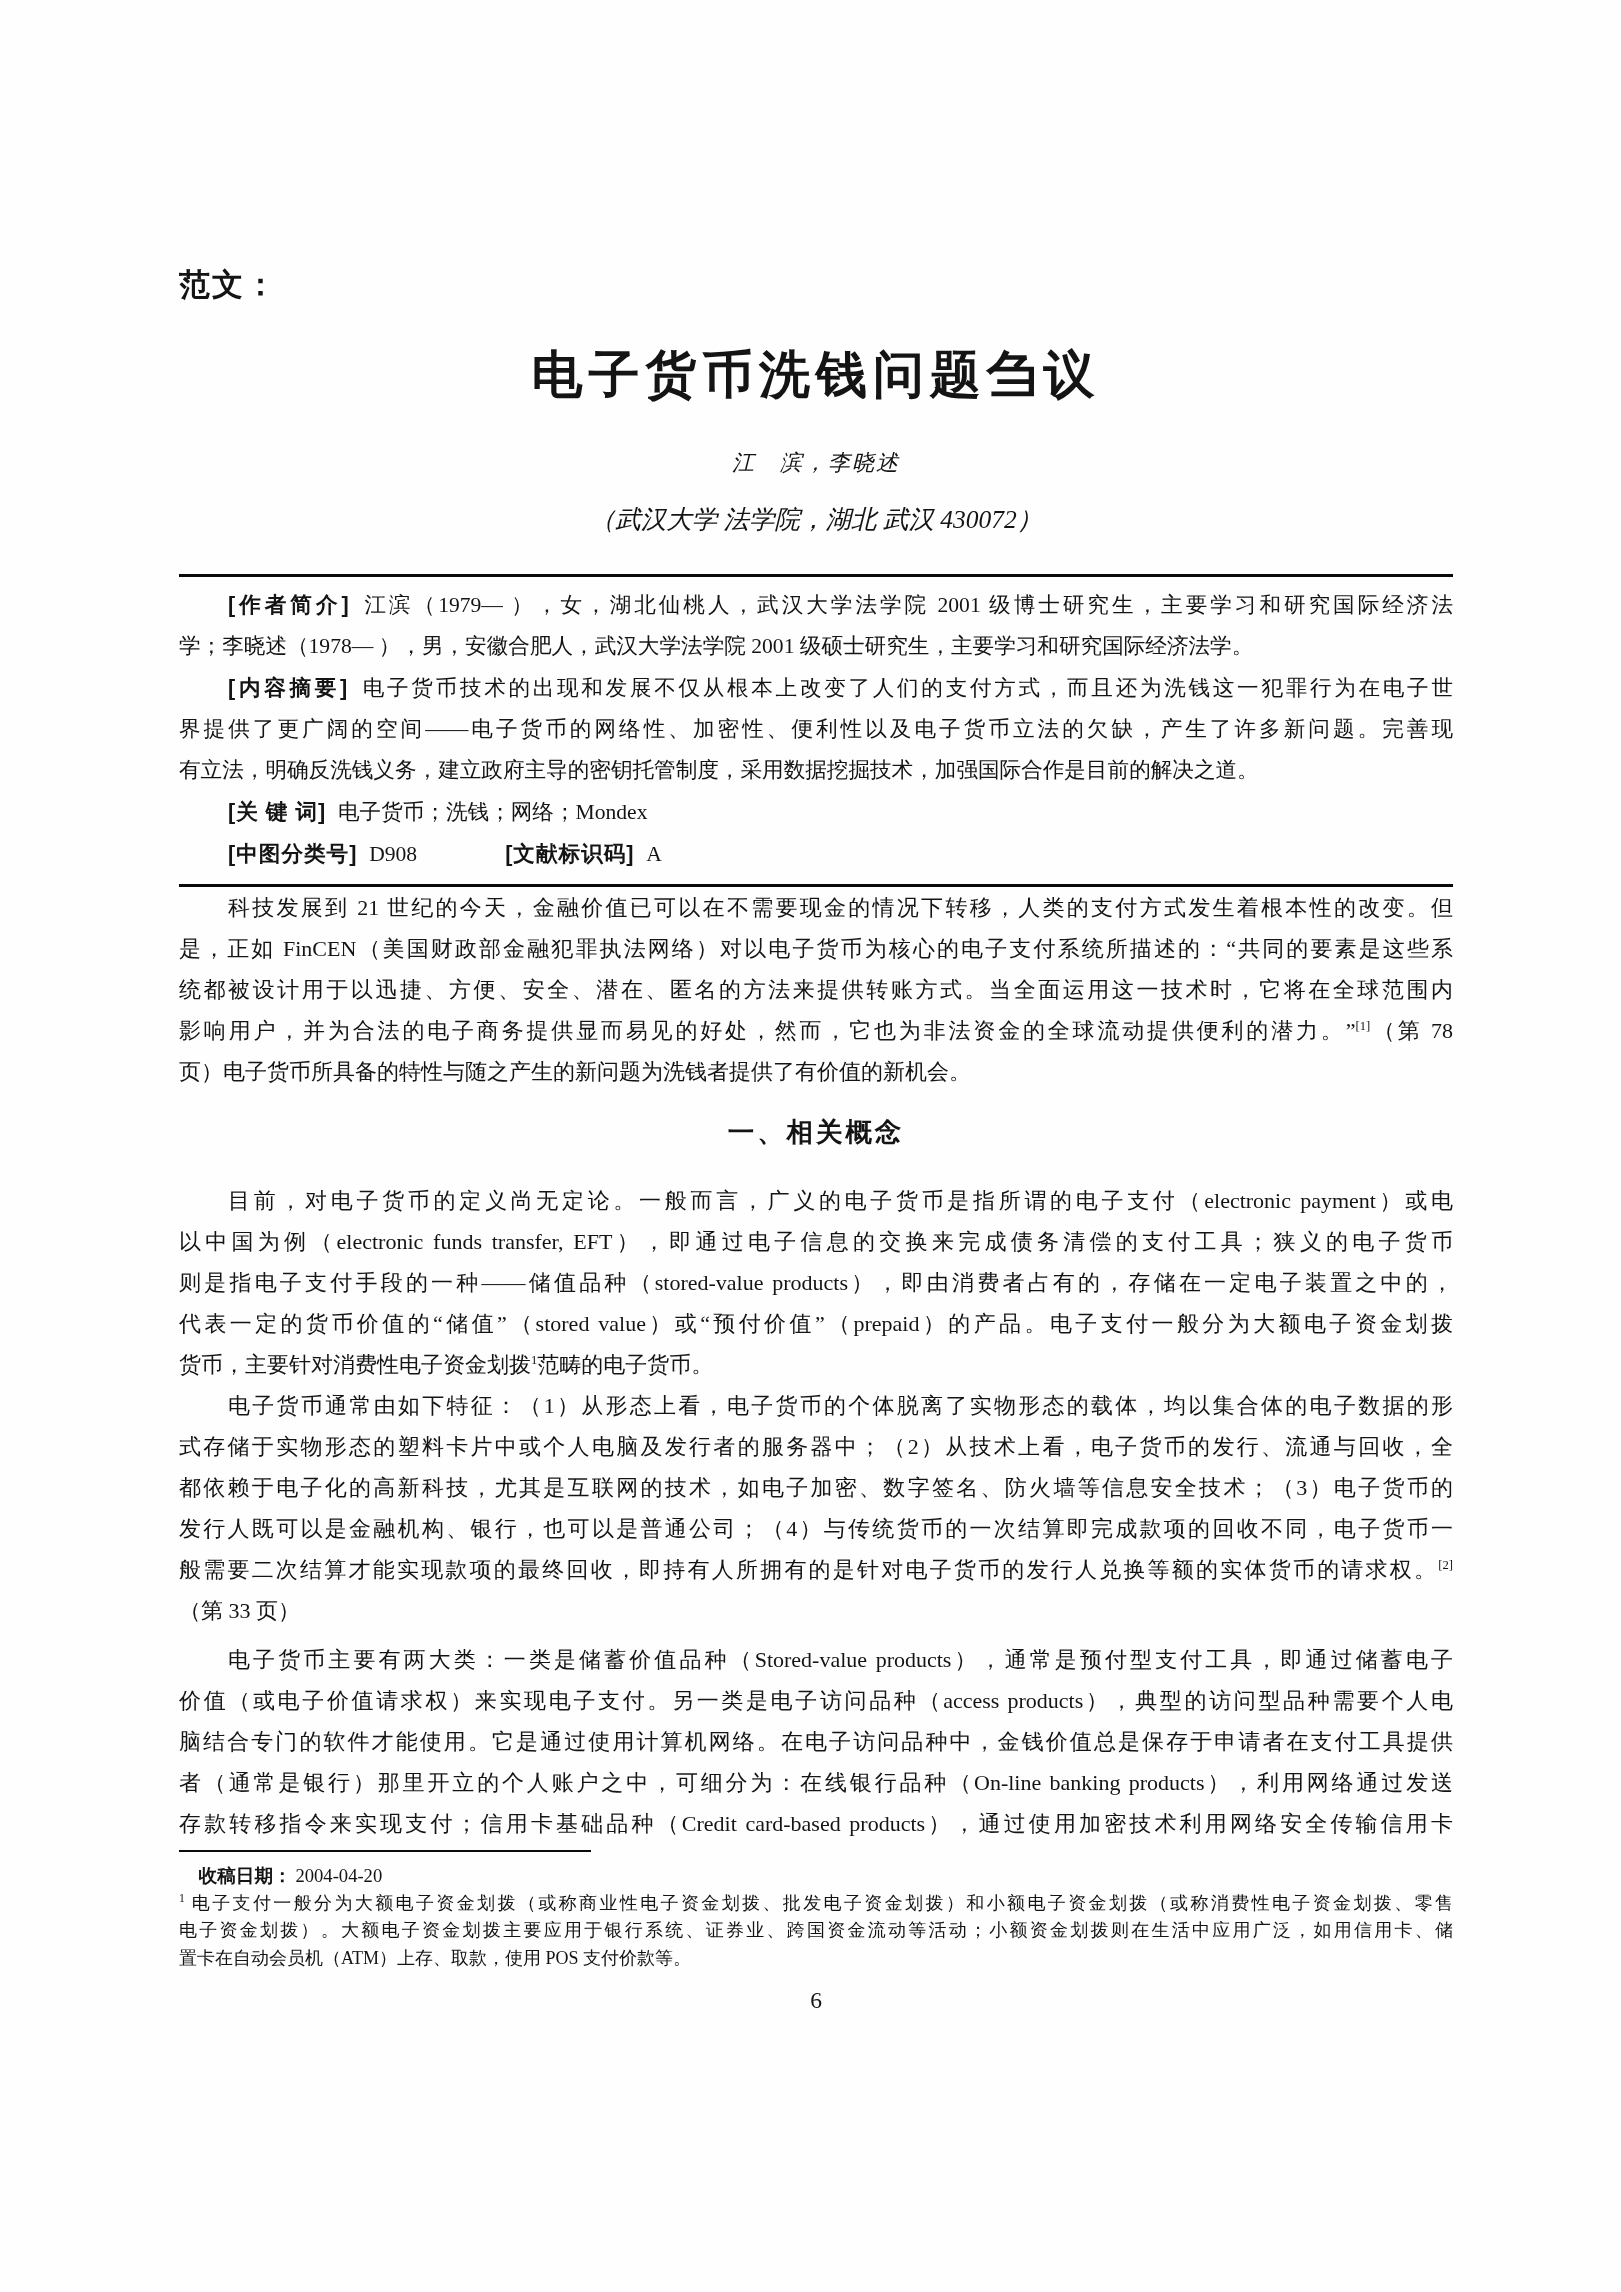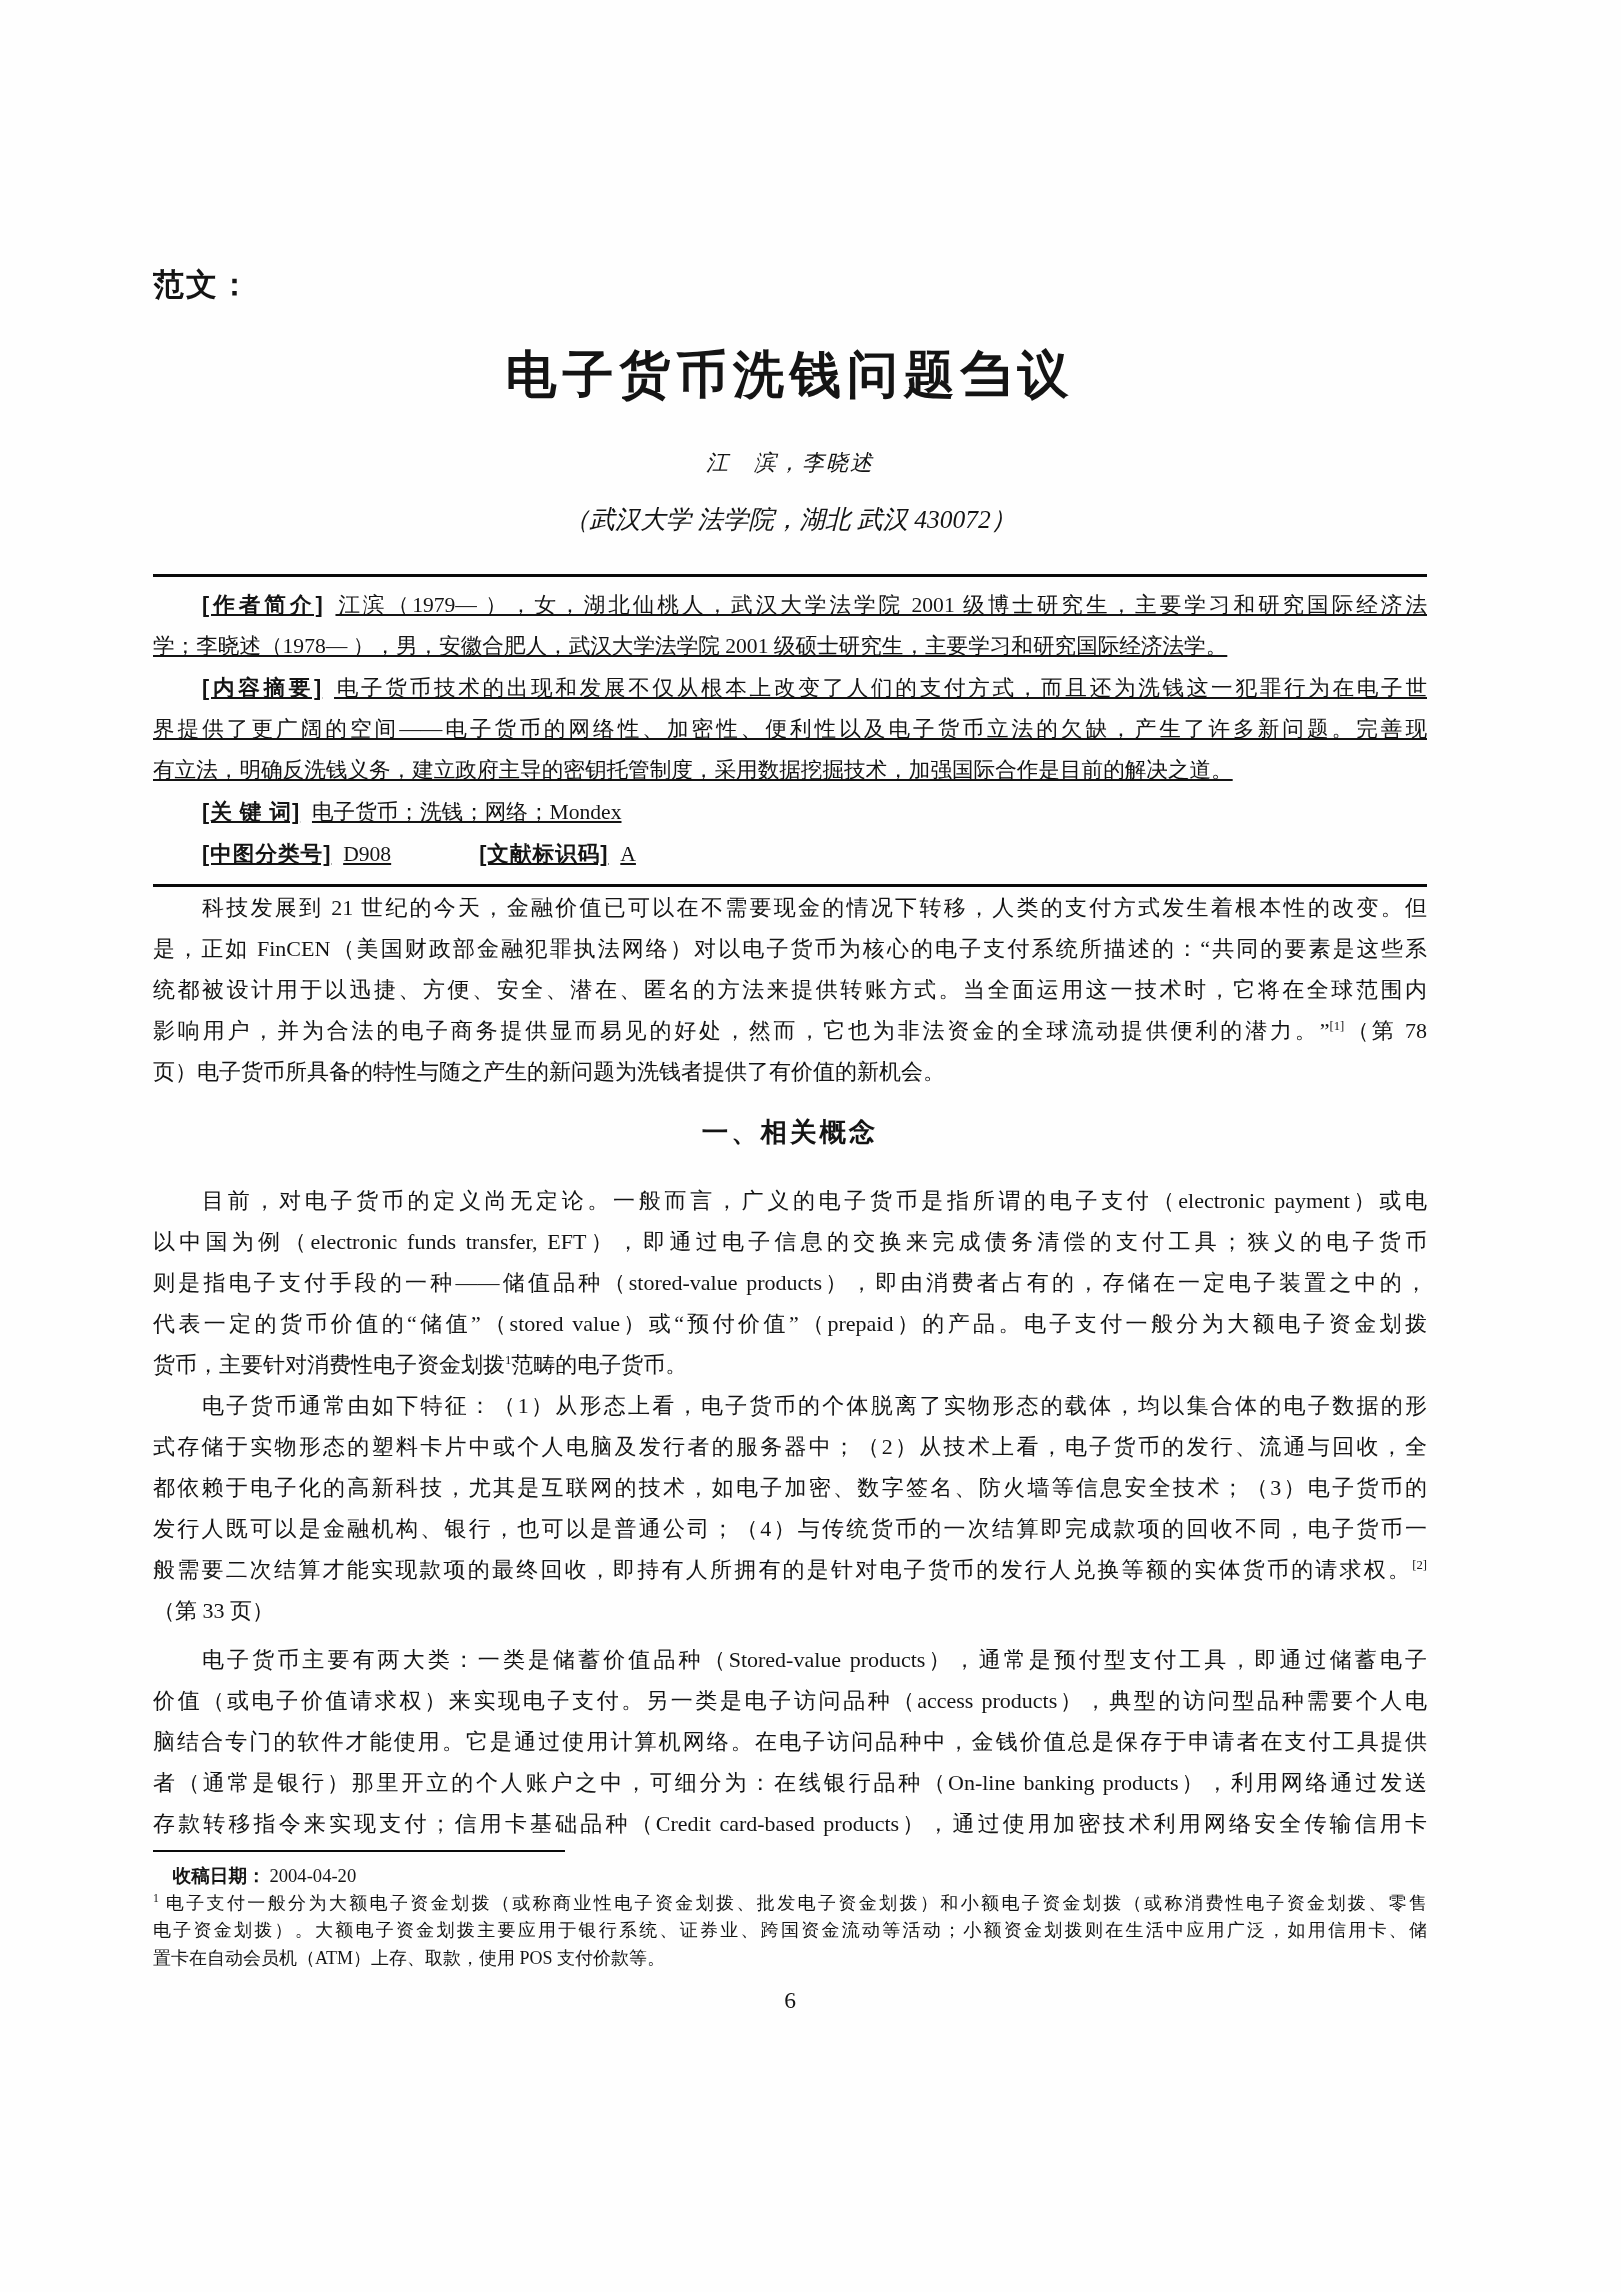--- a/index.html
+++ b/index.html
@@ -5,21 +5,21 @@
   html,body { margin:0; padding:0; background:#d8d8d8; }
   .page {
     position:relative;
     width:1621px; height:2293px;
     background:#fefefe;
     color:#141414;
     font-family:"Liberation Serif","DejaVu Serif",serif;
     overflow:hidden;
     margin:0 auto;
   }
-  .content { position:absolute; left:153px; top:0; width:1274px; }
+  .content { position:absolute; left:179px; top:0; width:1274px; }
 
   .doc-label {
     margin-top:263px;
     font-size:31px; line-height:43px; font-weight:bold;
     letter-spacing:2px;
   }
   .title {
     margin:37px 0 0 0;
     text-align:center;
     font-family:"Liberation Sans","DejaVu Sans",sans-serif;
@@ -30,21 +30,21 @@
   .subtitle { margin-top:52px; text-align:center; font-style:italic; font-size:27.4px; line-height:39px; }
   .authors  { margin-top:37px; text-align:center; font-style:italic; font-size:22px; line-height:39px; letter-spacing:2px; }
   .affiliation { margin-top:18.6px; text-align:center; font-style:italic; font-size:25.5px; line-height:37px; }
 
   .meta-block {
     margin-top:36px;
     border-top:3.9px solid #0a0a0a;
     border-bottom:3.9px solid #0a0a0a;
     padding:7.8px 0 8.8px 0;
   }
-  .line { font-size:21.6px; line-height:41px; text-align:left;text-decoration:underline; }
+  .line { font-size:21.6px; line-height:41px; text-align:left; }
   .fill { text-align:justify; text-align-last:justify; }
   .head-indent { padding-left:49px; }
   .indent { padding-left:49px; }
   .lbl {
     font-family:"Liberation Sans","DejaVu Sans",sans-serif;
     font-weight:700;
     margin-right:11.8px;
     letter-spacing:1px;
   }
   .val { margin-right:0; }

